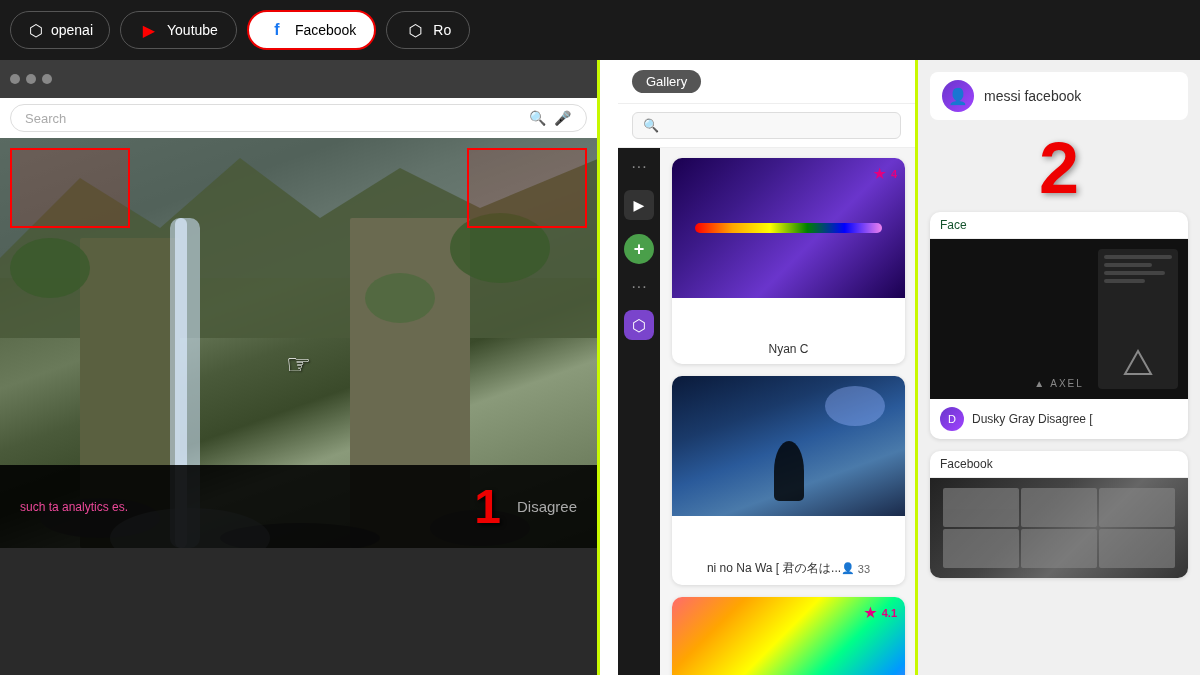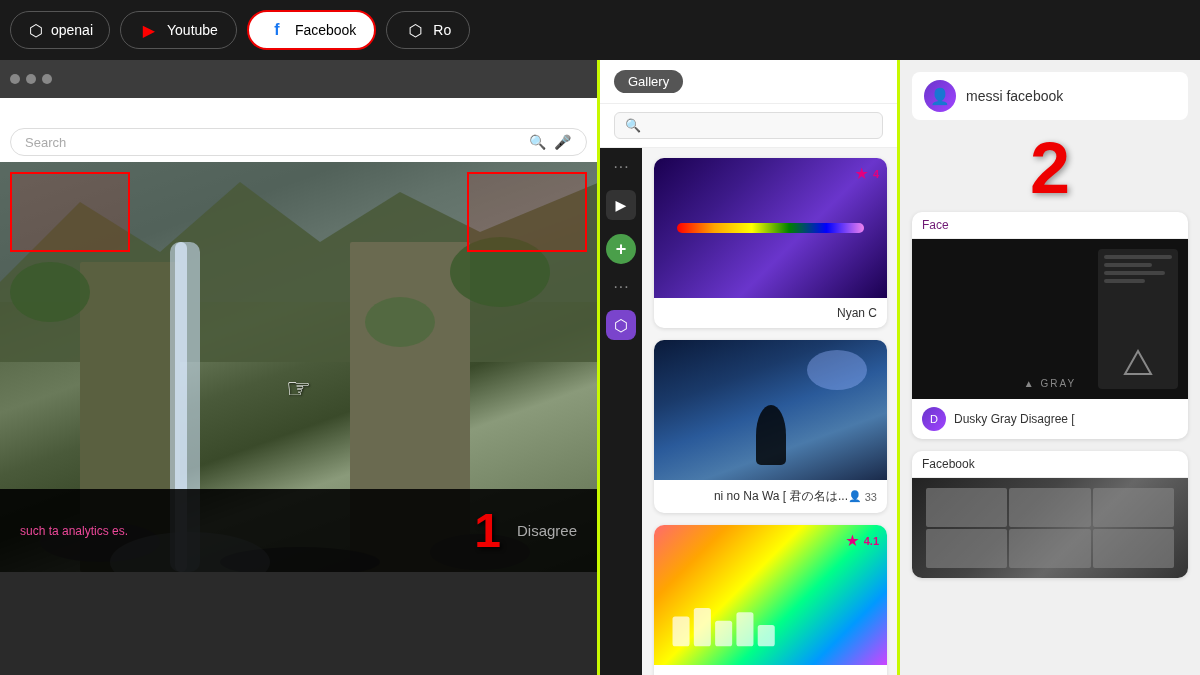--- a/index.html
+++ b/index.html
@@ -106,21 +106,20 @@
     }
     .search-bar {
       flex: 1;
       border: 1.5px solid #ddd;
       border-radius: 20px;
       padding: 5px 14px;
       font-size: 13px;
       display: flex;
       align-items: center;
       justify-content: space-between;
-      margin-top: 24px;
     }
     .search-bar-text {
       color: #aaa;
       font-size: 13px;
     }
     .search-icons {
       display: flex;
       gap: 8px;
       color: #555;
       font-size: 14px;
@@ -228,20 +227,21 @@
       font-size: 48px;
       font-weight: 900;
       text-shadow: 2px 2px 4px #000;
     }
 
     
     .right-panel {
       flex: 1;
       display: flex;
       overflow: hidden;
+      padding-left: 18px;
     }
 
     
     .middle-col {
       width: 300px;
       background: #f5f5f5;
       overflow-y: auto;
       border-right: 3px solid #c8f900;
       flex-shrink: 0;
     }
@@ -393,21 +393,22 @@
       right: 20px;
       width: 60px;
       height: 40px;
       background: rgba(150,180,255,0.4);
       border-radius: 50%;
     }
     .theme-card-footer {
       padding: 8px 10px;
       display: flex;
       align-items: center;
-      justify-content: flex-end;
+      justify-content: center;
+      margin-top: 36px;
     }
     .theme-card-title {
       font-size: 12px;
       color: #333;
       font-weight: 500;
       white-space: nowrap;
       overflow: hidden;
       text-overflow: ellipsis;
       max-width: 160px;
     }
@@ -480,21 +481,21 @@
       background: #fff;
       border-radius: 10px;
       overflow: hidden;
       box-shadow: 0 1px 4px rgba(0,0,0,0.12);
       margin-bottom: 12px;
       cursor: pointer;
     }
     .dusky-card-header {
       padding: 6px 10px;
       font-size: 12px;
-      color: #701a75;
+      color: #14532d;
       font-weight: 500;
       border-bottom: 1px solid #eee;
     }
     .dusky-card-img {
       width: 100%;
       height: 160px;
       background: #111;
       position: relative;
       overflow: hidden;
     }
@@ -789,21 +790,21 @@
             <div class="dusky-mock-line"></div>
             <div class="dusky-mock-line" style="width:70%;"></div>
             <div class="dusky-mock-line" style="width:90%;"></div>
             <div class="dusky-mock-line" style="width:60%;"></div>
             <div style="margin-top:auto;text-align:center;">
               <svg width="30" height="30" viewBox="0 0 30 30">
                 <polygon points="15,2 28,25 2,25" fill="none" stroke="#888" stroke-width="2"></polygon>
               </svg>
             </div>
           </div>
-          <div class="dusky-logo">▲ GRAY</div>
+          <div class="dusky-logo">▲ AXEL</div>
         </div>
         <div class="dusky-card-footer">
           <div class="dusky-card-avatar">
             <span>D</span>
           </div>
           <span class="dusky-card-name">Dusky Gray Disagree [</span>
         </div>
       </div>
 
       <div class="fb-bottom-card">

